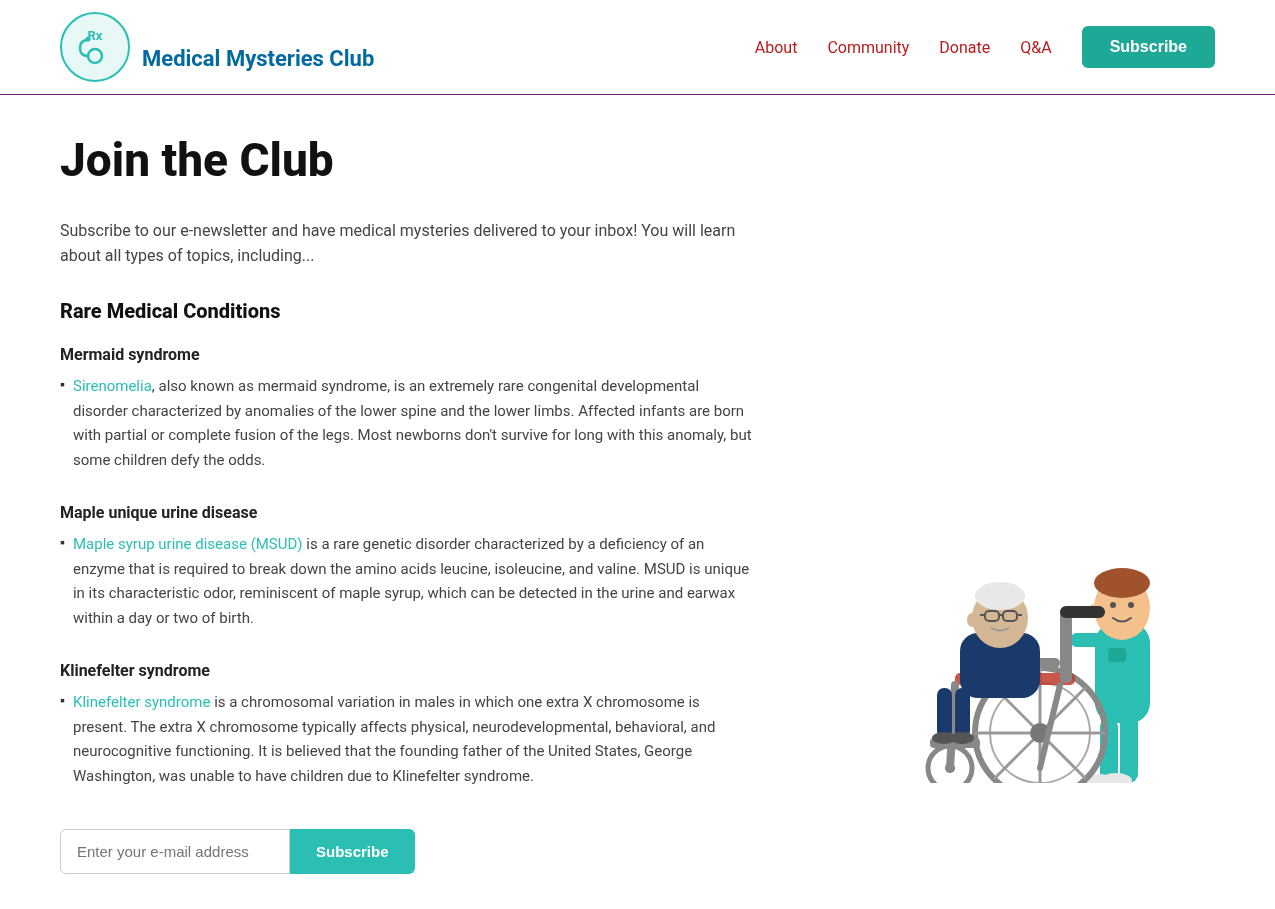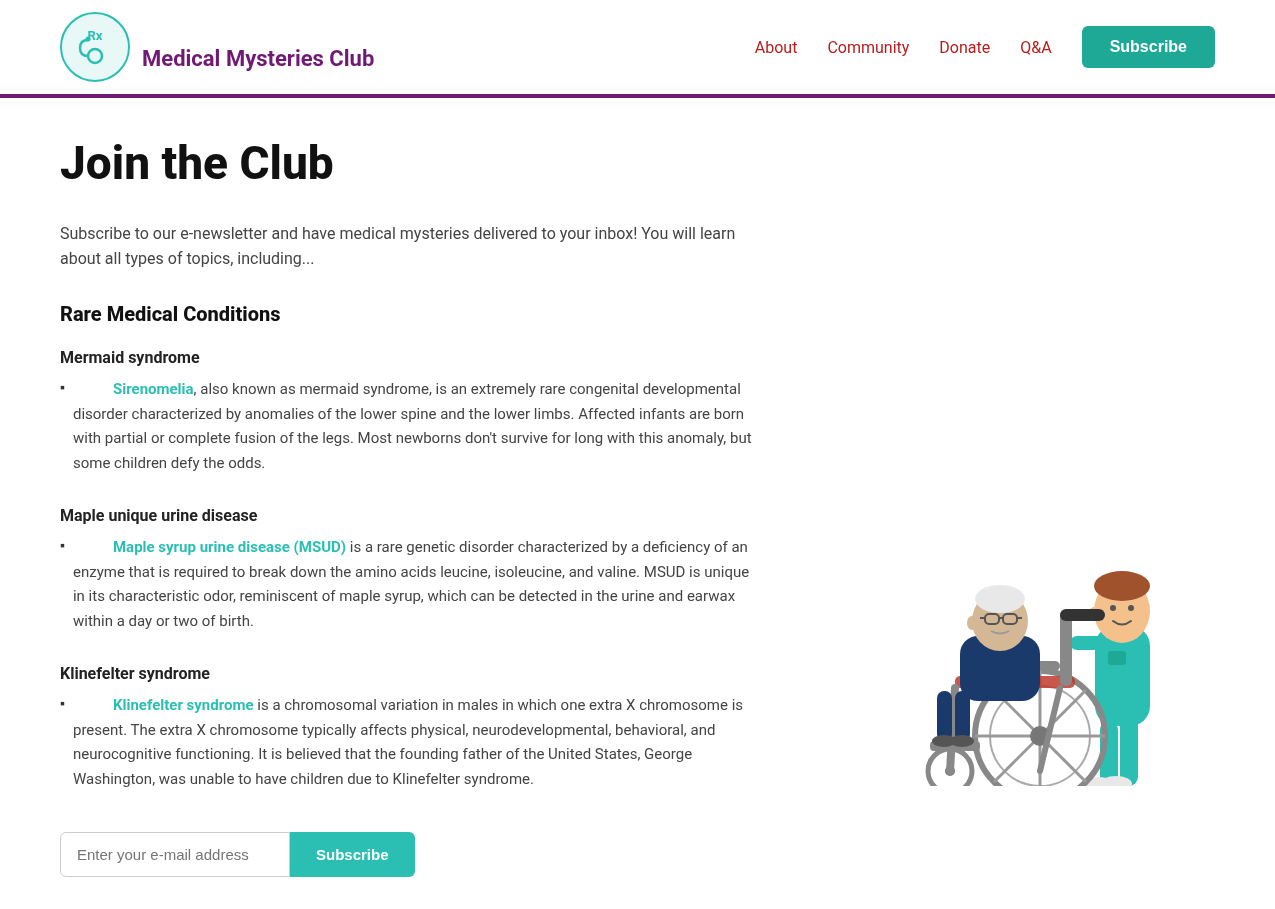--- a/index.html
+++ b/index.html
@@ -4,35 +4,35 @@
   <style>
     * { box-sizing: border-box; margin: 0; padding: 0; }
     body { font-family: -apple-system, BlinkMacSystemFont, 'Segoe UI', Roboto, sans-serif; color: #333; background: #fff; }
 
     
     header {
       display: flex;
       align-items: center;
       justify-content: space-between;
       padding: 12px 60px;
-      border-bottom: 4px solid #701a75;
+      border-bottom: 1px solid #701a75;
     }
     .logo-area {
       display: flex;
       align-items: center;
       gap: 12px;
     }
     .logo-icon {
       width: 70px;
       height: 70px;
     }
     .site-title {
       font-size: 22px;
       font-weight: 700;
-      color: #701a75;
+      color: #0369a1;
       text-decoration: none;
       margin-top: 22px;
     }
     nav {
       display: flex;
       align-items: center;
       gap: 30px;
     }
     .nav-link {
       text-decoration: none;
@@ -104,22 +104,21 @@
       flex-shrink: 0;
     }
     .condition-text {
       font-size: 15px;
       color: #444;
       line-height: 1.65;
     }
     .condition-link {
       color: #2bbfb3;
       text-decoration: none;
-      font-weight: 700;
-      margin-left: 40px;
+      font-weight: 400;
     }
 
     
     .email-row {
       display: flex;
       gap: 0;
       margin-top: 40px;
       margin-bottom: 36px;
     }
     .email-input {

